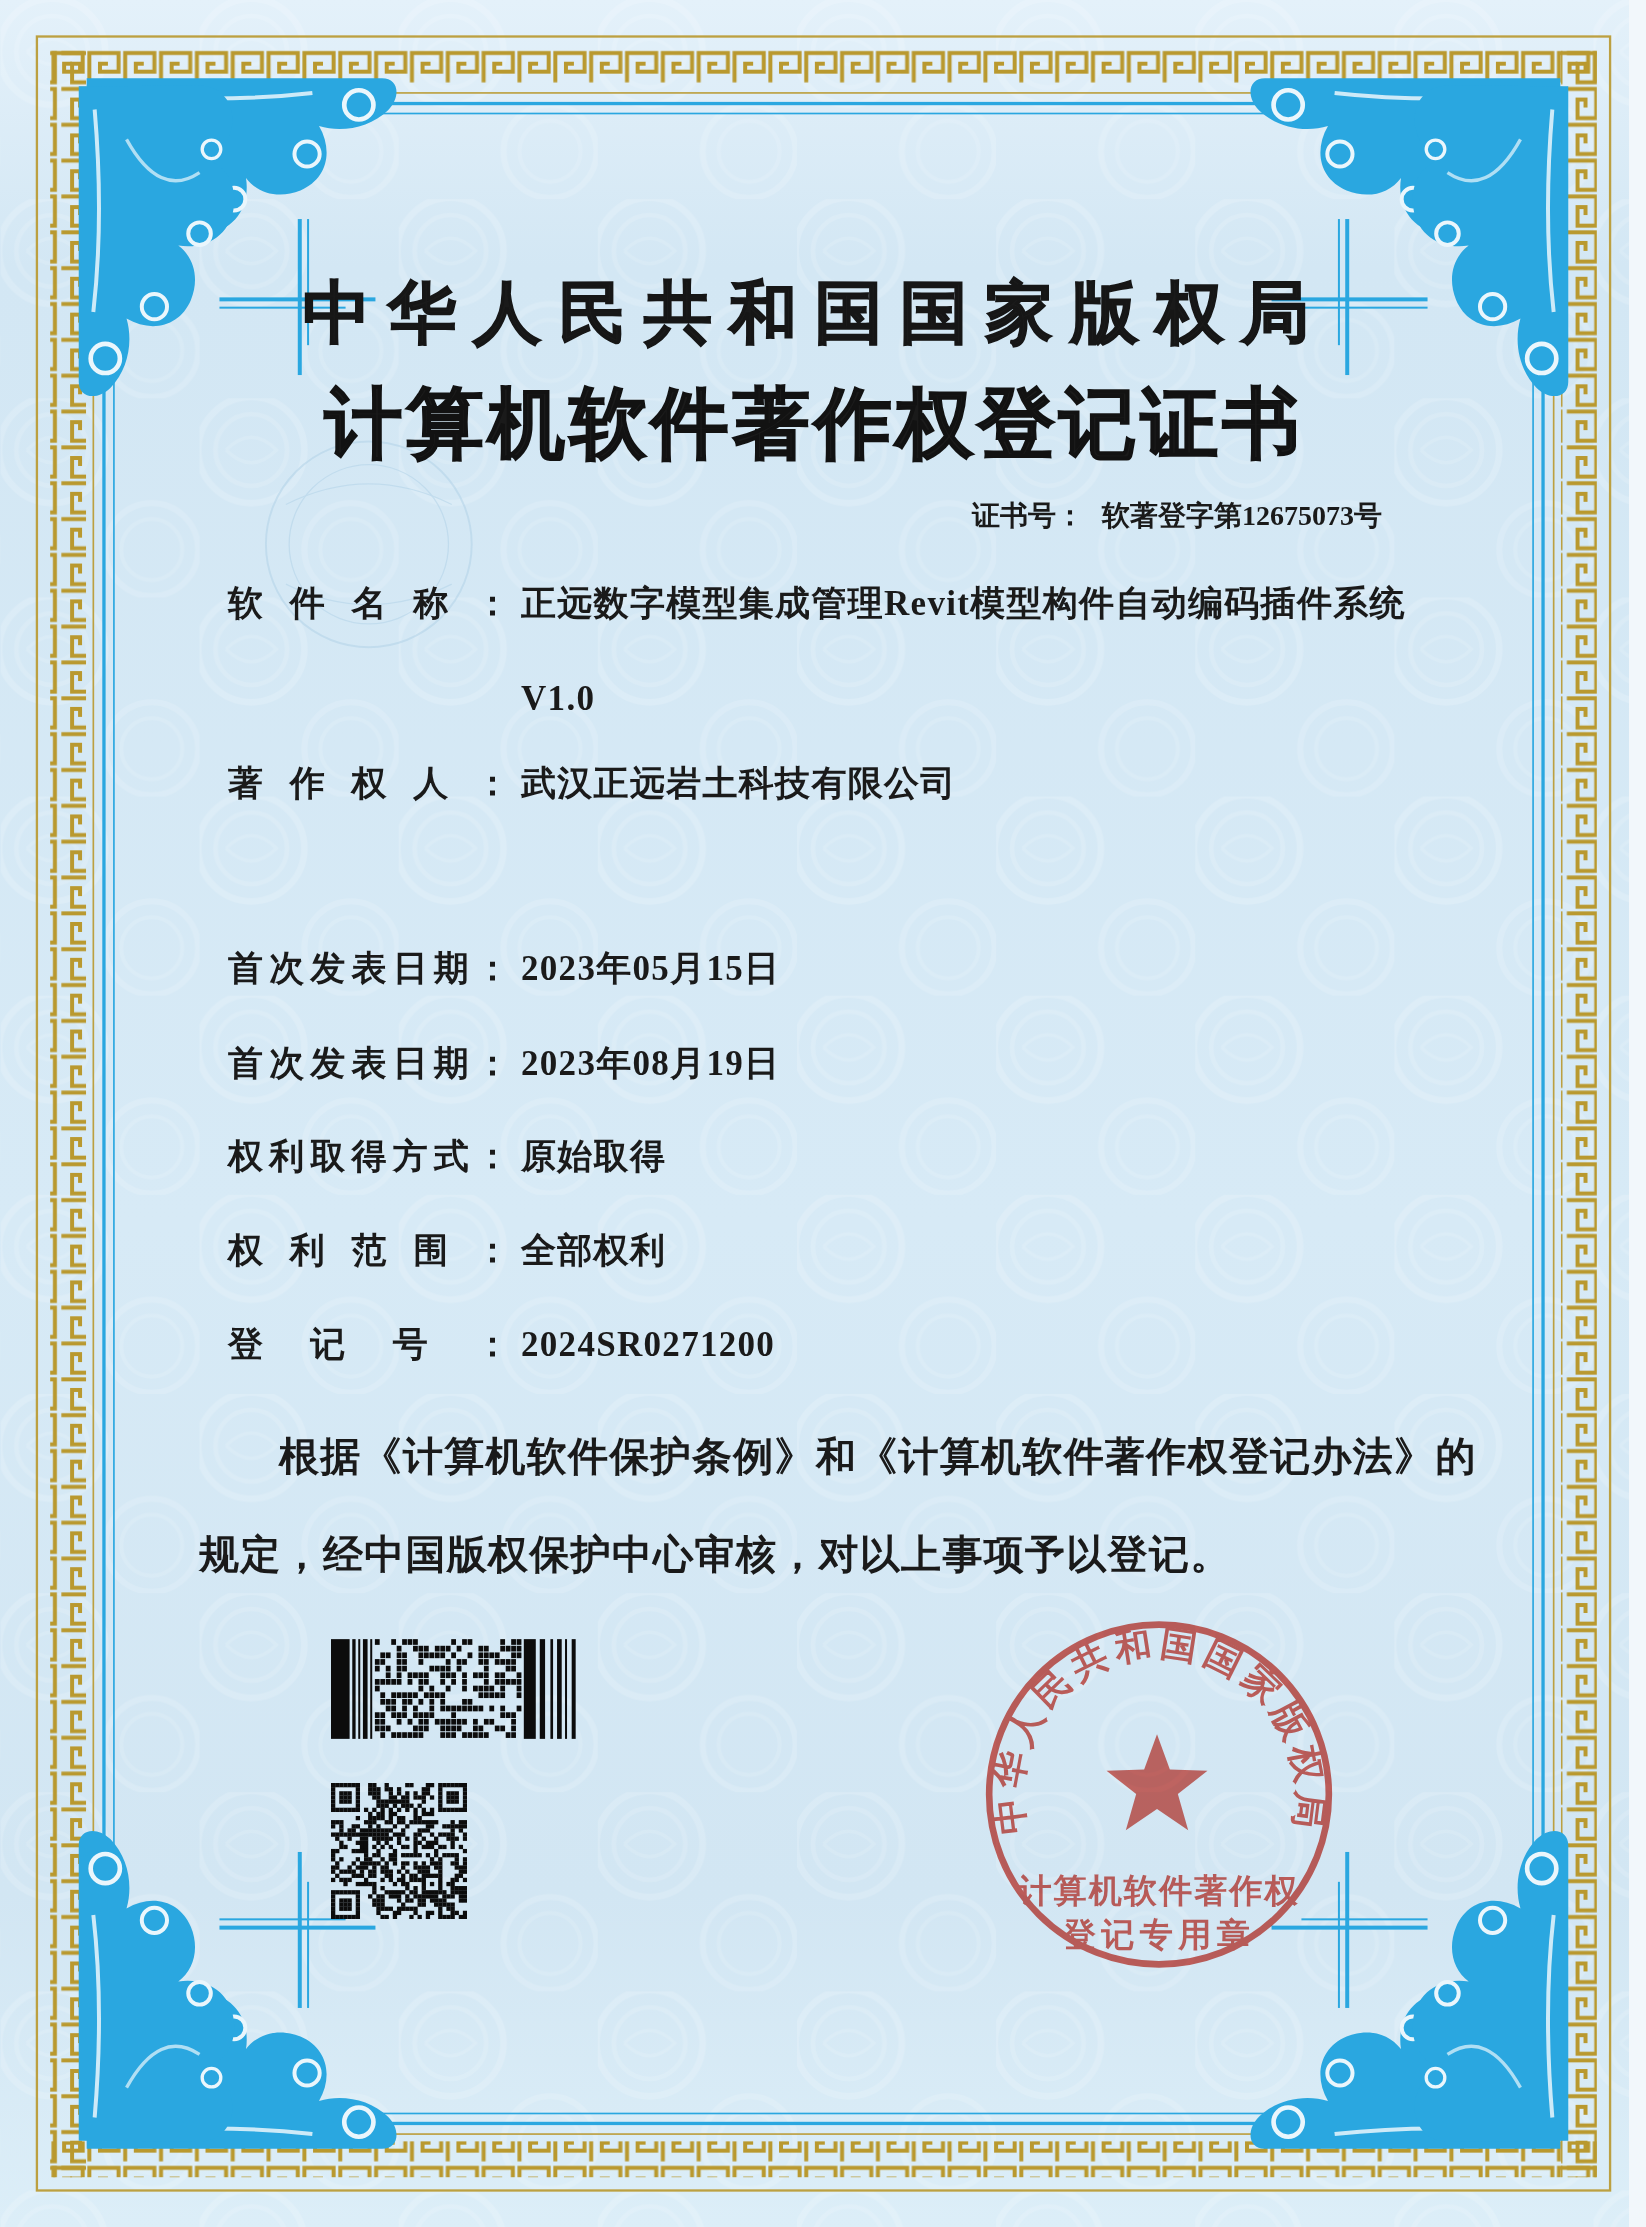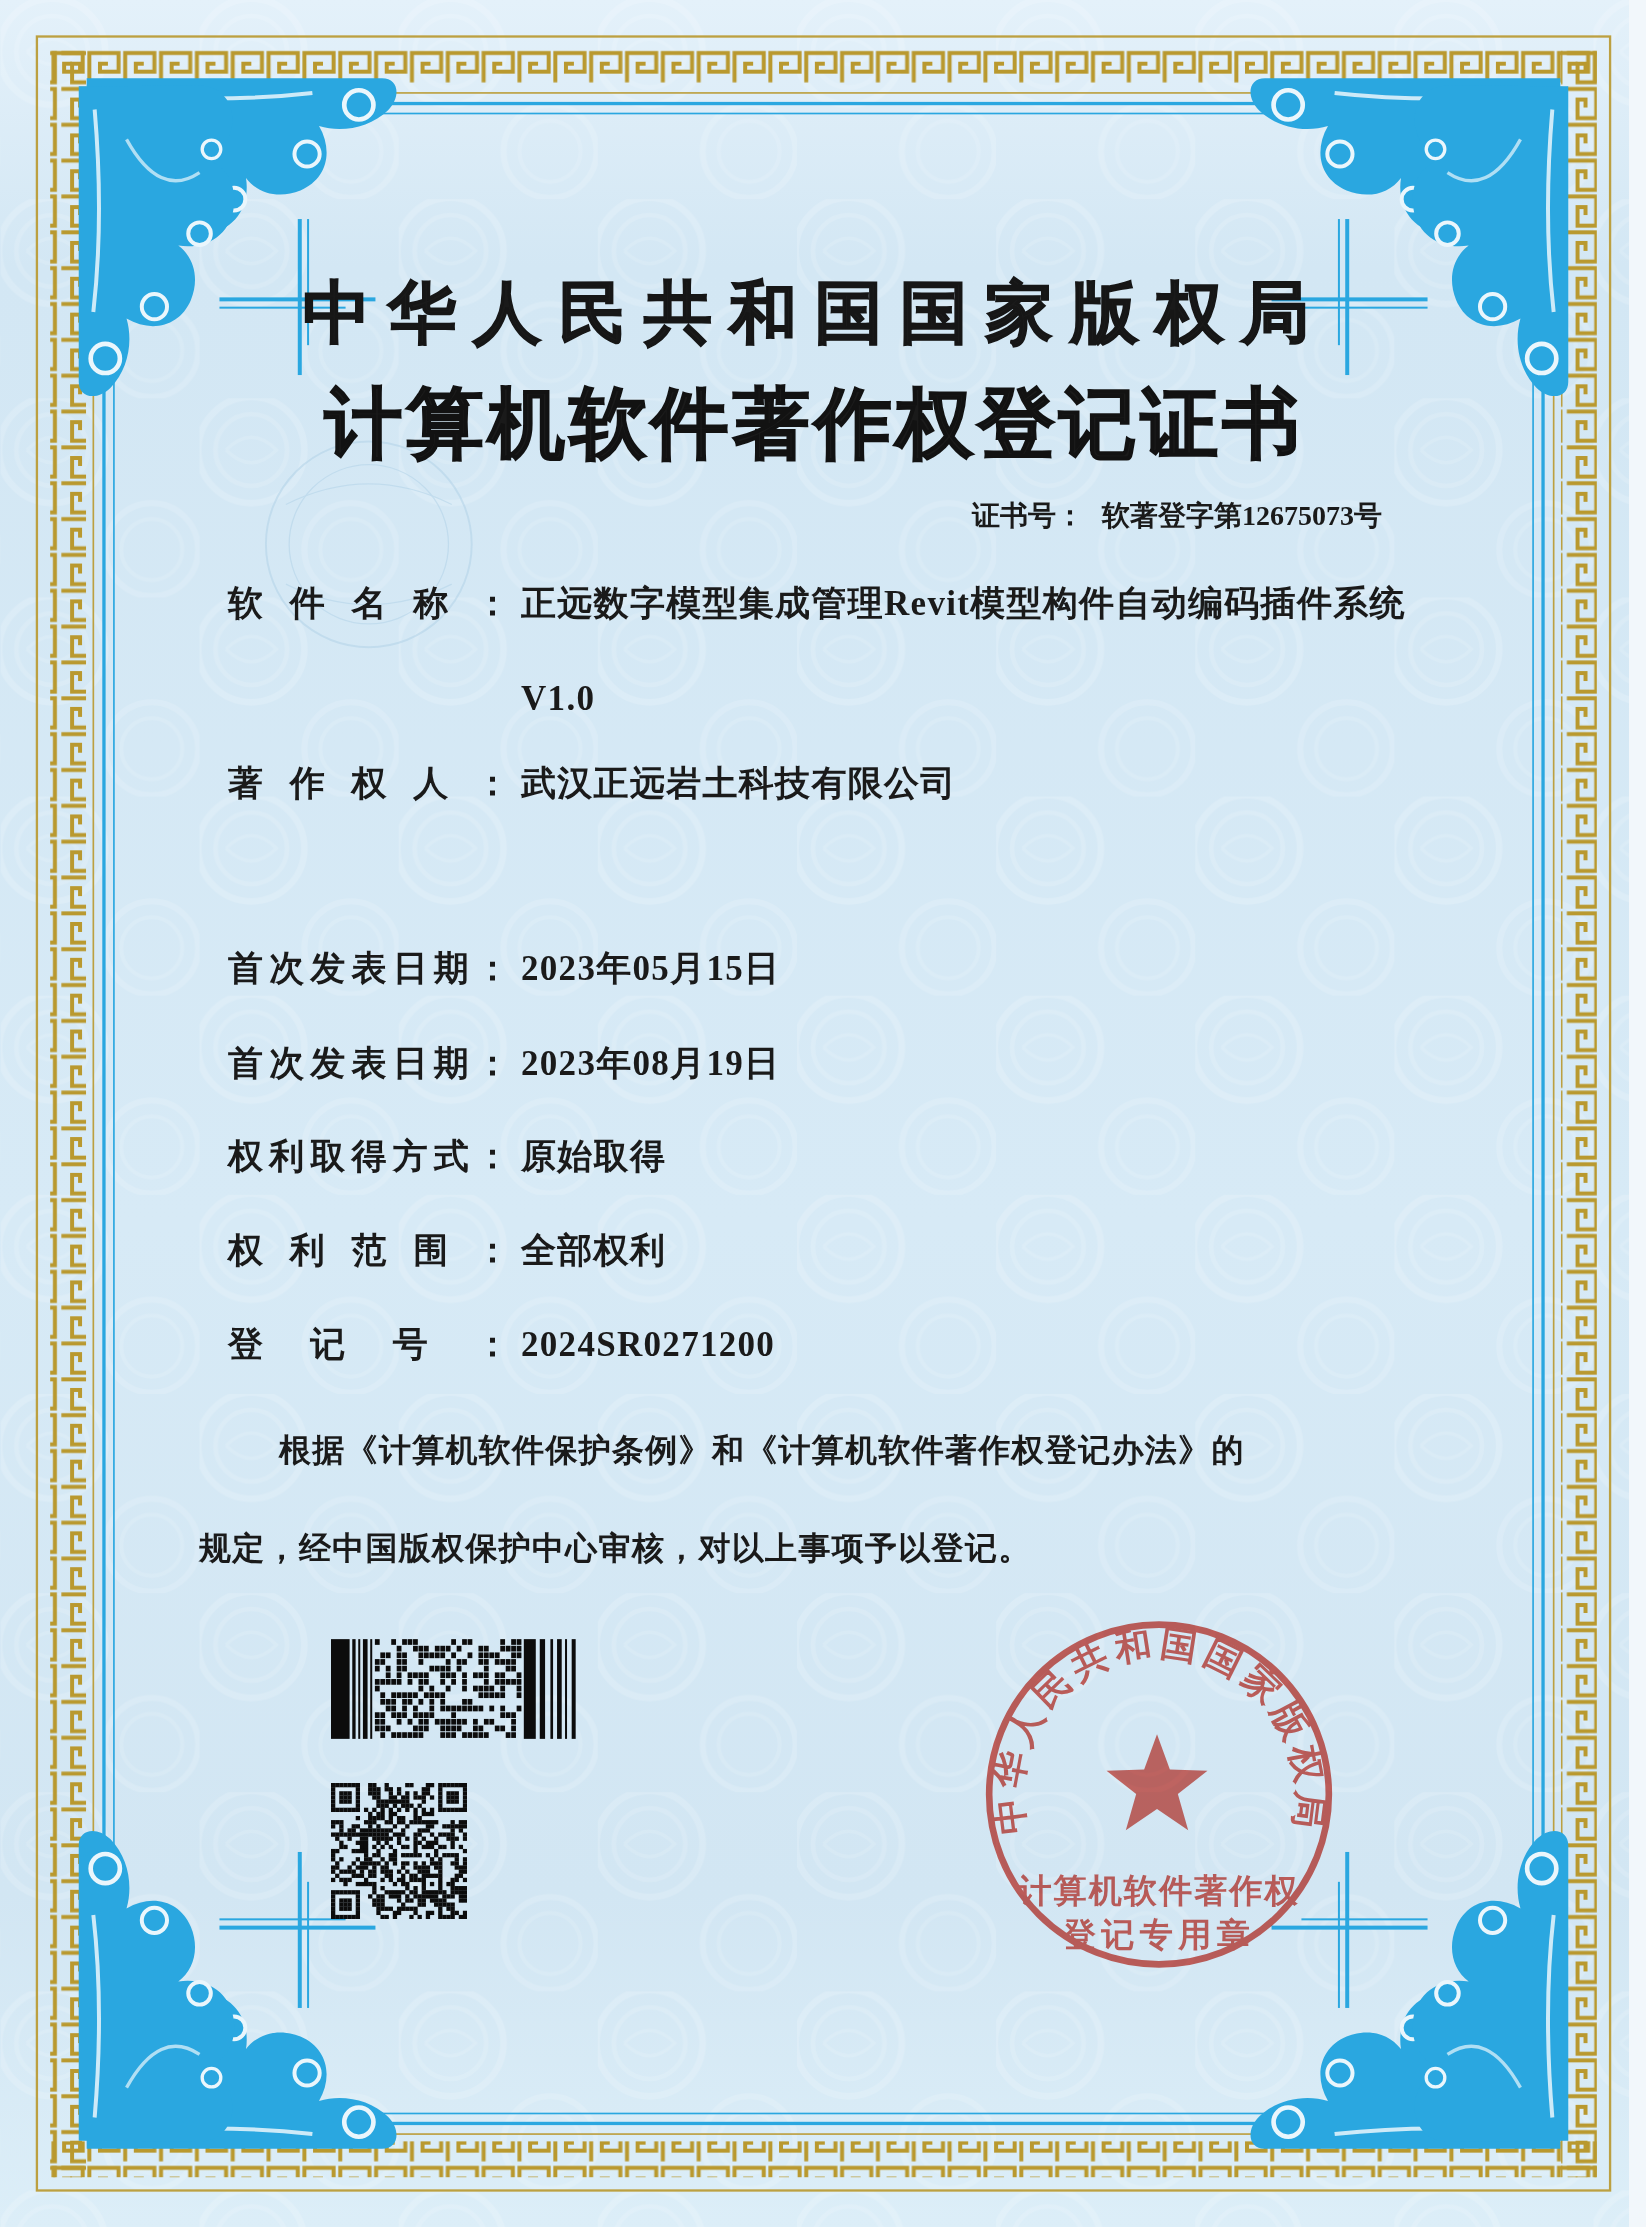--- a/index.html
+++ b/index.html
@@ -18,21 +18,21 @@
     left:0;right:0;top:386px;text-align:center;font-size:77px;font-weight:bold;
     letter-spacing:4.6px;font-family:Liberation Mono, monospace;-webkit-text-stroke:1.7px #121212;
   }
   .certno{right:247px;top:500px;font-size:28px;font-weight:bold;}
   .certno .gap{margin-left:18px;}
   .lbl{
     position:absolute;left:213px;width:282px;z-index:4;font-size:35px;font-weight:bold;
     text-align:justify;text-align-last:justify;line-height:1.15;margin-left:15px;
   }
   .val{position:absolute;left:521px;z-index:4;font-size:35px;font-weight:bold;letter-spacing:1.3px;line-height:1.15;white-space:nowrap;}
-  .stmt{position:absolute;z-index:4;font-size:32px;font-weight:bold;letter-spacing:1.3px;white-space:nowrap;}
+  .stmt{position:absolute;z-index:4;font-size:40px;font-weight:bold;letter-spacing:1.3px;white-space:nowrap;}
   .issue-date{
     position:absolute;left:960px;top:1960px;width:398px;z-index:5;text-align:center;
     font-size:39px;font-weight:bold;letter-spacing:2px;
   }
   .code{position:absolute;z-index:5;}
   .seal{position:absolute;left:956px;top:1590px;z-index:6;mix-blend-mode:multiply;opacity:.9;}
   .seal text{font-family:"Liberation Serif","DejaVu Serif",serif;font-weight:bold;}
 </style>
 </head>
 <body>

